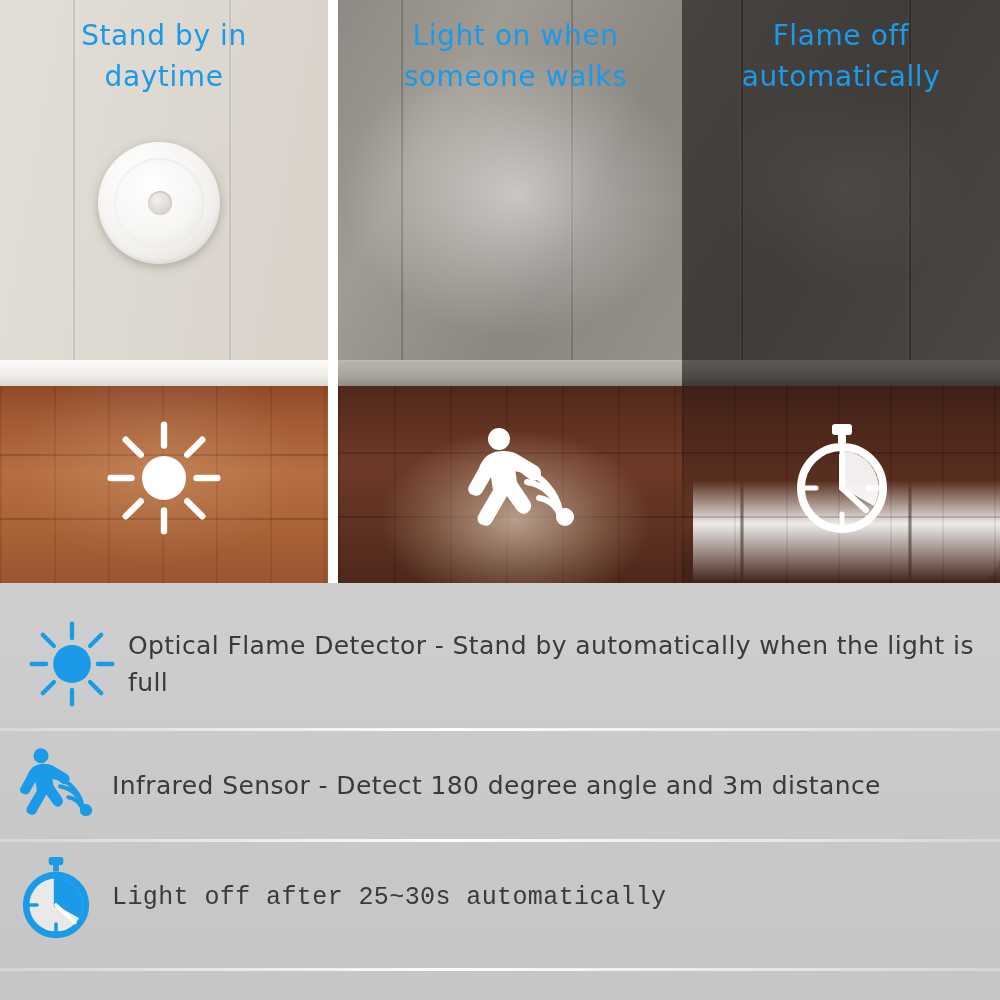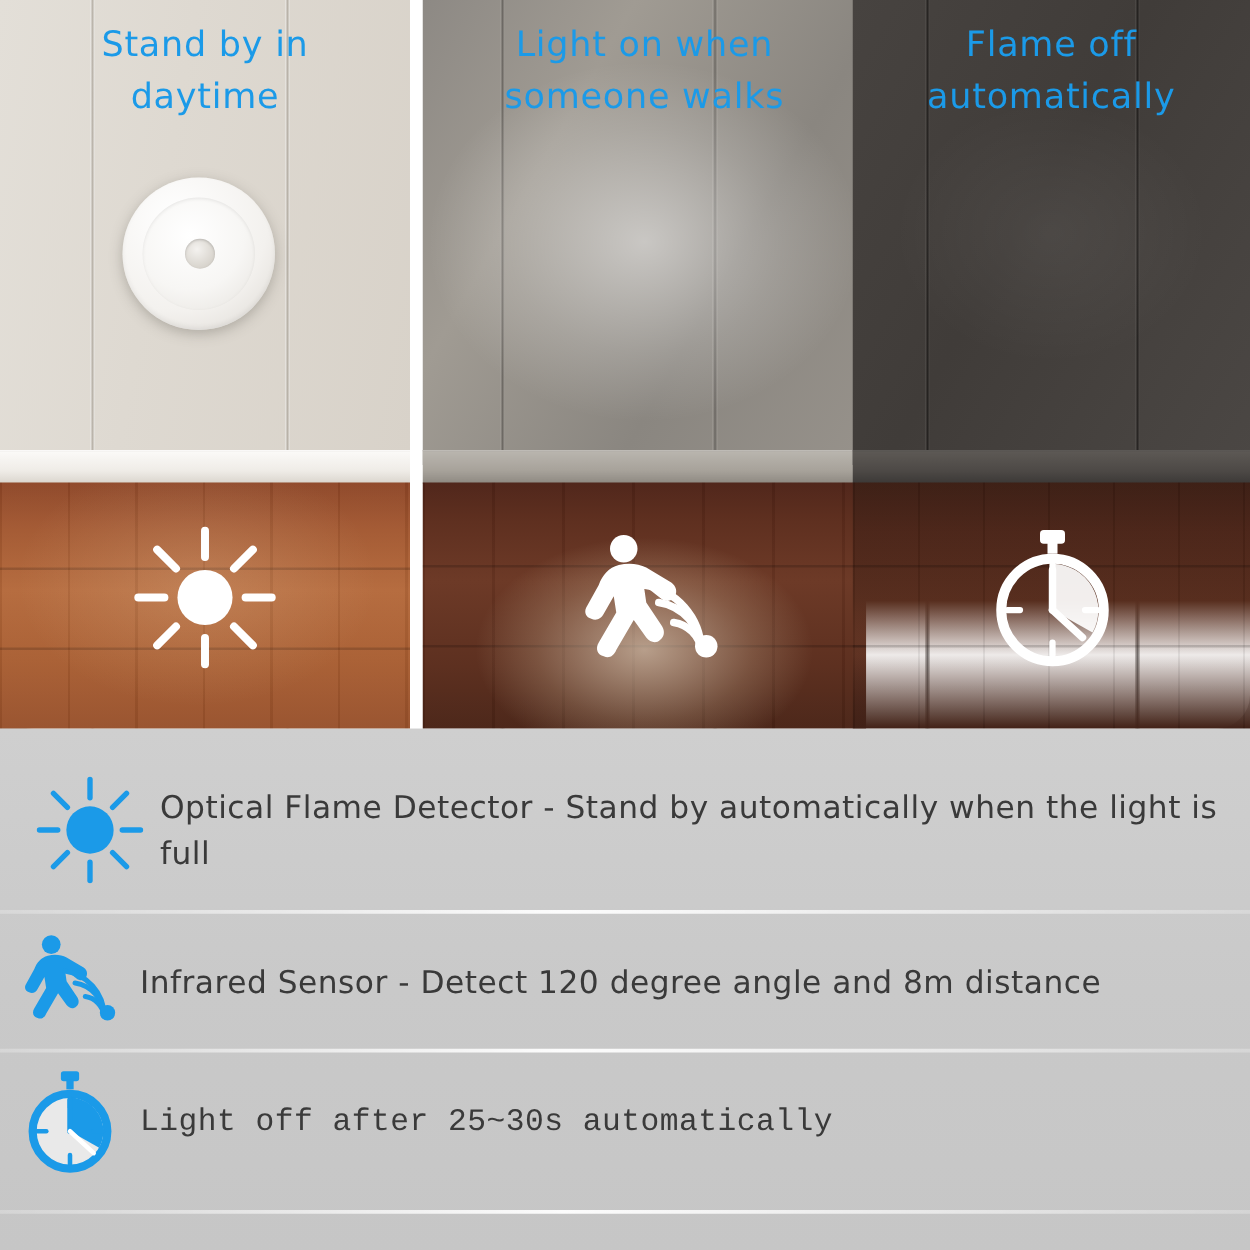--- a/index.html
+++ b/index.html
@@ -240,21 +240,21 @@
             <path d="M40 26 C32 28 27 34 24 42 L14 60 C12 64 14 68 18 69 C22 71 26 69 28 65 L36 51 L38 64 L24 88 C21 93 23 98 28 99 C32 101 36 99 38 94 L52 70 L62 84 C65 88 70 89 73 86 C77 83 77 78 74 74 L62 56 L60 42 L74 53 C78 56 83 55 85 51 C87 47 86 43 82 40 L62 28 C56 25 48 24 40 26 Z"></path>
           </g>
           <g fill="none" stroke="#1b9ae8" stroke-width="6" stroke-linecap="round">
             <path d="M106 96 A26 26 0 0 0 84 74"></path>
             <path d="M106 96 A40 40 0 0 0 72 58"></path>
             <path d="M106 96 A54 54 0 0 0 60 44"></path>
           </g>
           <circle cx="110" cy="93" r="9" fill="#1b9ae8"></circle>
         </svg>
       </div>
-      <div class="feat-text">Infrared Sensor - Detect 120 degree angle and 8m distance</div>
+      <div class="feat-text">Infrared Sensor - Detect 180 degree angle and 3m distance</div>
     </div>
 
     <div class="feat-row r3">
       <div class="feat-icon">
         <svg viewBox="0 0 112 118" width="82" height="86">
           <rect x="46" y="4" width="20" height="11" rx="3" fill="#1b9ae8"></rect>
           <rect x="52" y="13" width="8" height="11" fill="#1b9ae8"></rect>
           <circle cx="56" cy="70" r="41" fill="#e9e9e9" stroke="#1b9ae8" stroke-width="9"></circle>
           <path d="M56 70 L56 33 A37 37 0 0 1 88 88 Z" fill="#1b9ae8"></path>
           <g stroke="#1b9ae8" stroke-width="5" stroke-linecap="round">

